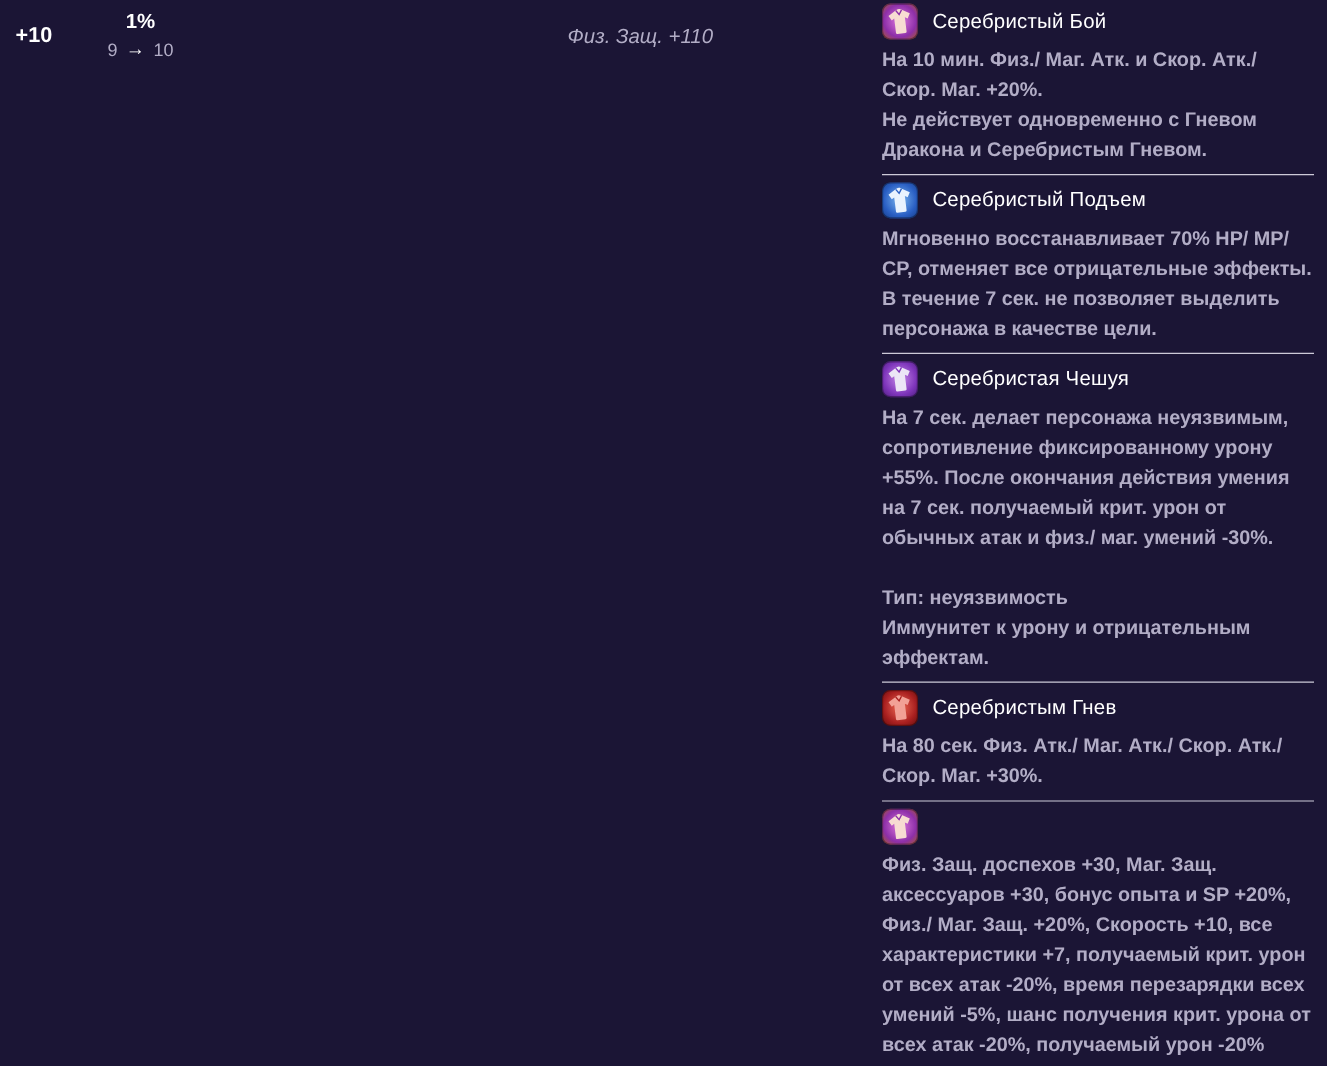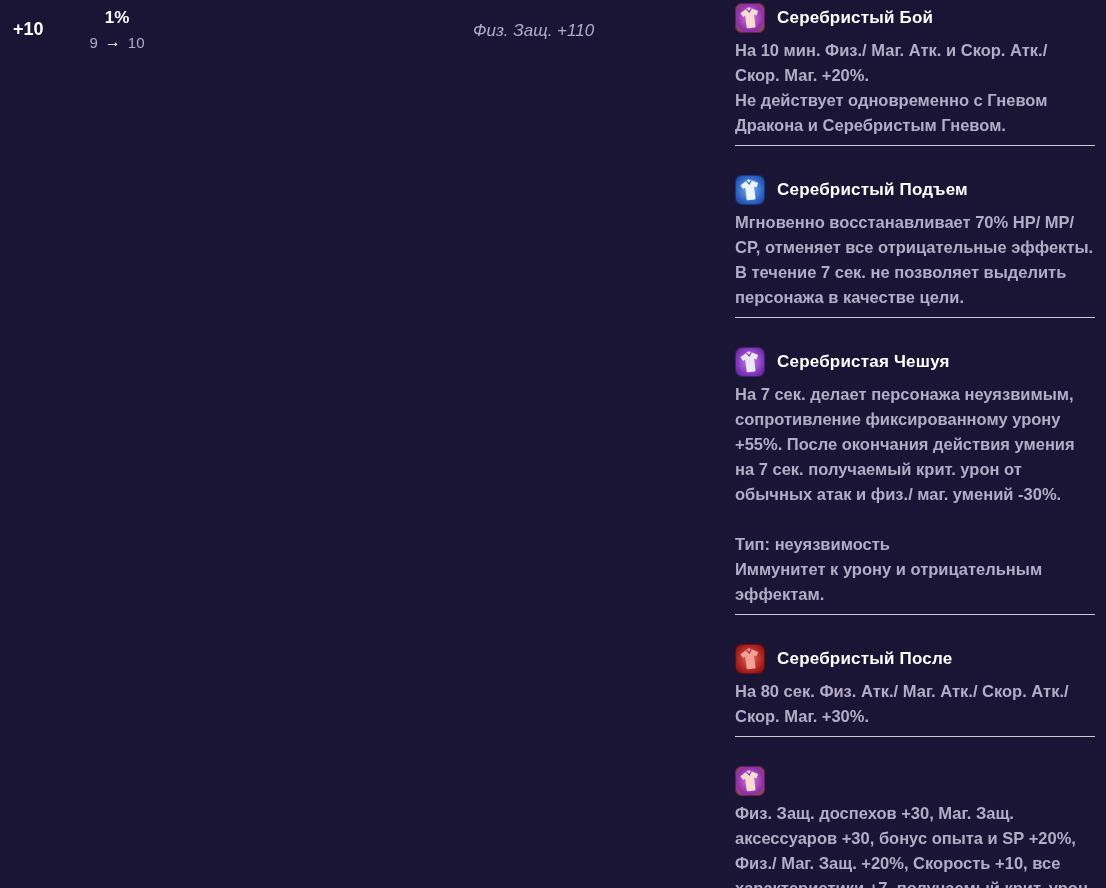--- a/index.html
+++ b/index.html
@@ -29,30 +29,30 @@
   .stat-bonus {
     position: absolute; left: 473px; top: 21px;
     font-size: 17px; color: #b2adc6; font-style: italic;
   }
 
   
   .skills-panel {
     position: absolute; left: 735px; top: 0; width: 360px; height: 888px;
   }
   .skill { padding: 3px 0 7px; }
-  .skill + .skill { border-top: 1px solid rgba(245,243,252,0.82); padding-top: 29px; }
+  .skill + .skill { border-top: 1px solid rgba(245,243,252,0.82); padding-top: 6px; }
   .skill-header { display: flex; align-items: center; gap: 12px; margin-bottom: 5px; }
   .skill-icon {
     width: 30px; height: 30px; border-radius: 7px; flex: 0 0 30px;
     display: flex; align-items: center; justify-content: center;
     box-shadow: 0 0 0 1px rgba(0,0,0,0.35) inset;
   }
   .skill-icon svg { width: 26px; height: 26px; transform: rotate(-7deg); }
   .skill-title {
-    margin: 0; font-size: 17px; font-weight: bold; color: #ffffff;
+    margin: 0; font-size: 17px; font-weight: normal; color: #ffffff;
     letter-spacing: 0.2px; white-space: nowrap;
   }
   .skill-body { font-size: 16.5px; line-height: 25px; color: #b2adc6; font-weight: bold; }
   .skill-body p { margin: 0; min-height: 25px; }
 </style>
 </head>
 <body>
 
 <div class="page">
 
@@ -121,21 +121,21 @@
   </section>
 
   <section class="skill">
     <div class="skill-header">
       <span class="skill-icon" style="background: radial-gradient(circle at 50% 48%, rgb(239, 106, 85) 0%, rgb(168, 31, 31) 62%, rgb(95, 13, 13) 100%);">
         <svg viewBox="0 0 32 32" aria-hidden="true">
           <path class="shirt-shape" d="M12.2 4.6 L14.6 3.2 Q16 2.6 17.4 3.2 L19.8 4.6 L27 8.8 L24.2 13.8 L21.5 12.2 L21.5 26.8 Q21.5 28.2 20.1 28.2 L11.9 28.2 Q10.5 28.2 10.5 26.8 L10.5 12.2 L7.8 13.8 L5 8.8 Z" fill="#f2a196"></path>
           <path class="shirt-collar" d="M13 4.2 L16 8.6 L19 4.2" fill="none" stroke-width="1.4" stroke="#a81f1f"></path>
         </svg>
       </span>
-      <h3 class="skill-title">Серебристый После</h3>
+      <h3 class="skill-title">Серебристым Гнев</h3>
     </div>
     <div class="skill-body">
           <p>На 80 сек. Физ. Атк./ Маг. Атк./ Скор. Атк./ Скор. Маг. +30%.</p>
         </div>
   </section>
 
   <section class="skill">
     <div class="skill-header">
       <span class="skill-icon" style="background: radial-gradient(circle at 50% 48%, rgb(224, 123, 224) 0%, rgb(141, 47, 168) 62%, rgb(169, 95, 30) 100%);">
         <svg viewBox="0 0 32 32" aria-hidden="true">

